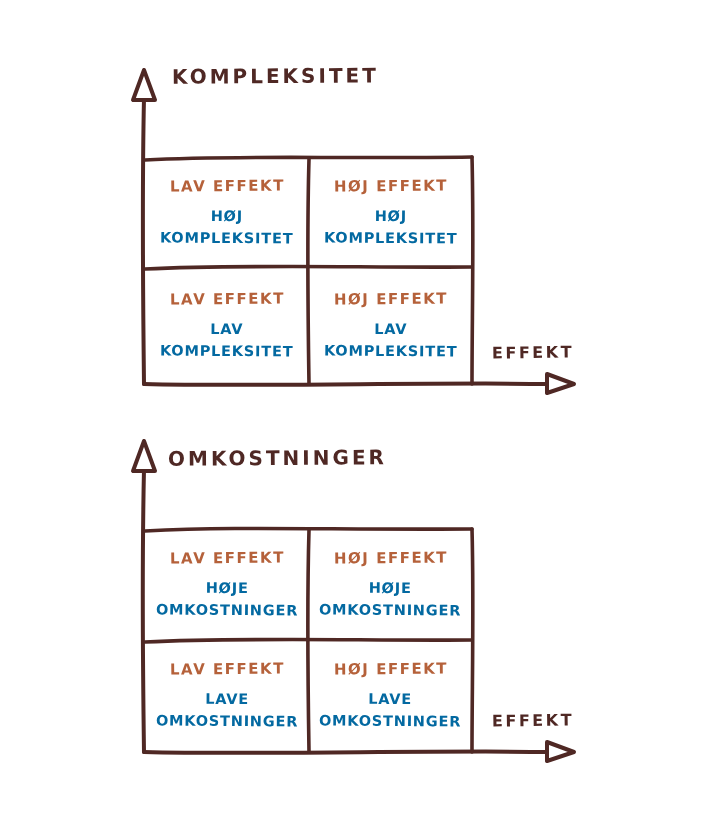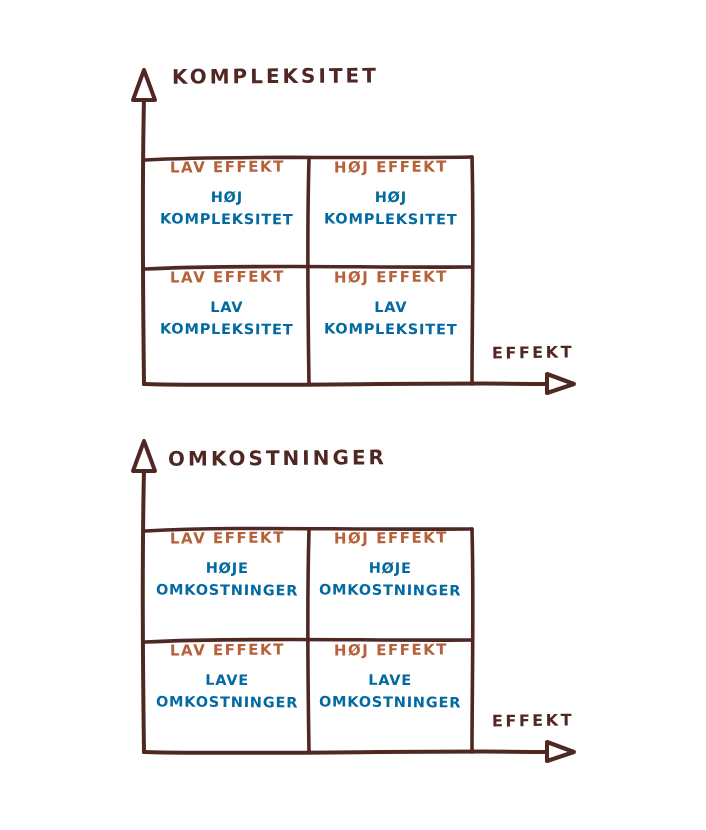--- a/index.html
+++ b/index.html
@@ -32,20 +32,21 @@
   .x-axis-title {
     font-size: 16px;
     letter-spacing: 2.5px;
     transform: rotate(-0.8deg);
   }
   .quad {
     position: absolute;
     display: flex;
     flex-direction: column;
     align-items: center;
+    justify-content: center;
     gap: 11px;
     text-align: center;
   }
   .q-effect {
     font-weight: bold;
     font-size: 15px;
     letter-spacing: 1.5px;
     color: #b5613a;
     white-space: nowrap;
     transform: rotate(-0.5deg);

